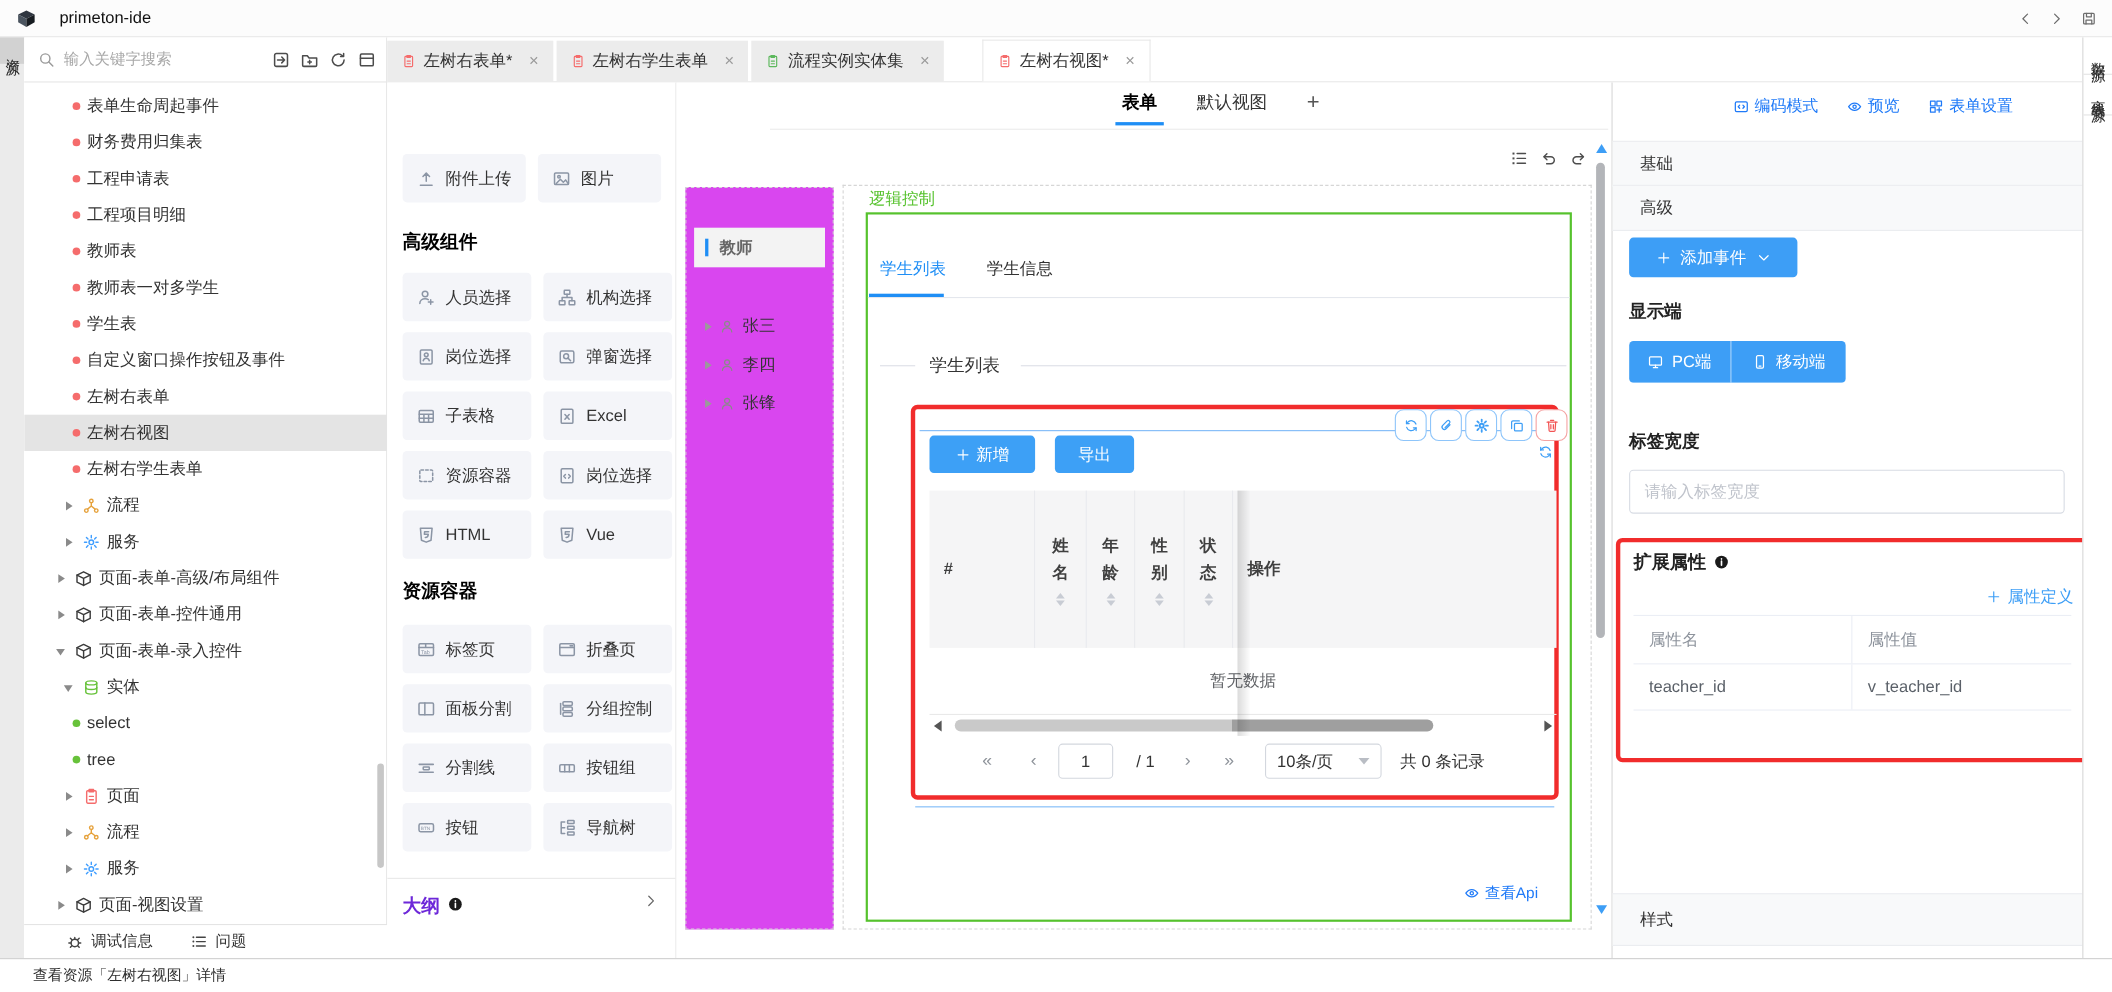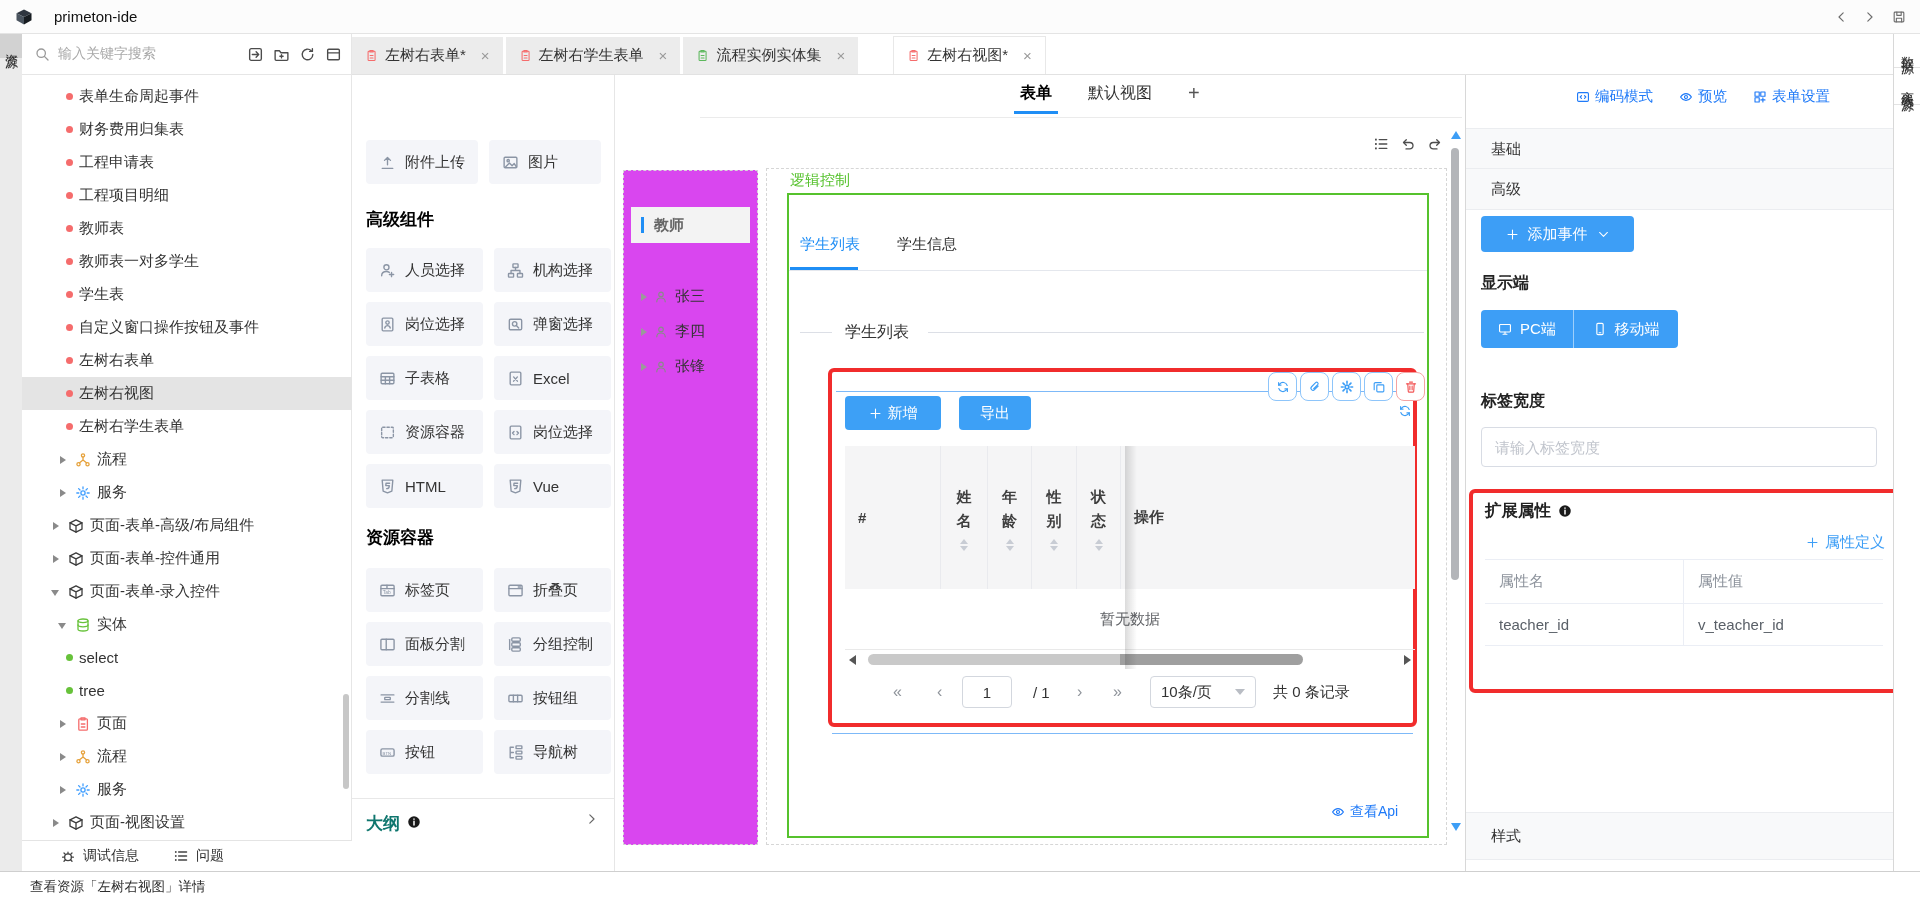--- a/index.html
+++ b/index.html
@@ -64,21 +64,21 @@
   .ptab{display:flex;align-items:center;justify-content:center;padding:0 14px;font-size:15px;font-weight:bold;color:#222;cursor:pointer}
   .ptab[data-active="1"]{background:#fff}
   .ptabs .menu{align-self:center;margin-left:14px;color:#555}
   .ptabs .chev{align-self:center;margin-left:auto;margin-right:16px;color:#666}
   .cutrow{left:14px;top:65px;width:235px;display:grid;grid-template-columns:1fr 1fr;gap:11px;z-index:1}
   .psec-title{font-size:17px;font-weight:bold;color:#000000}
   .pgrid{display:grid;grid-template-columns:117px 117px;gap:10px 11px}
   .pitem{height:44px;background:#f4f5f9;border-radius:4px;display:flex;align-items:center;gap:9px;padding-left:13px;font-size:15px;color:#333;cursor:pointer;box-sizing:border-box}
   .pitem .ico{width:17px;height:17px;color:#8b95a5}
   .outline-row{left:0;top:723px;width:263px;height:73px;border-top:1px solid #e8e8e8;display:flex;align-items:flex-start;padding:13px 16px 0 14px;gap:7px}
-  .outline-row .t{font-size:17px;font-weight:bold;color:#0f766e}
+  .outline-row .t{font-size:17px;font-weight:bold;color:#6d28d9}
   .outline-row .chev{margin-left:auto;color:#666}
 
   
   .canvas{left:615px;top:75px;width:850px;height:796px;background:#fff}
   .vtabs{left:405px;top:7px;display:flex;gap:36px;align-items:center}
   .vtab{font-size:16px;color:#333;padding-bottom:6px;cursor:pointer;position:relative}
   .vtab[data-active="1"]{color:#000000;font-weight:bold}
   .vtab[data-active="1"]::after{content:"";position:absolute;left:-6px;right:-6px;bottom:-4px;height:3px;background:#1f8ef5}
   .vtab.plus{font-size:20px;color:#555}
   .vsep{left:85px;top:42px;width:762px;height:1px;background:#ebebeb}

